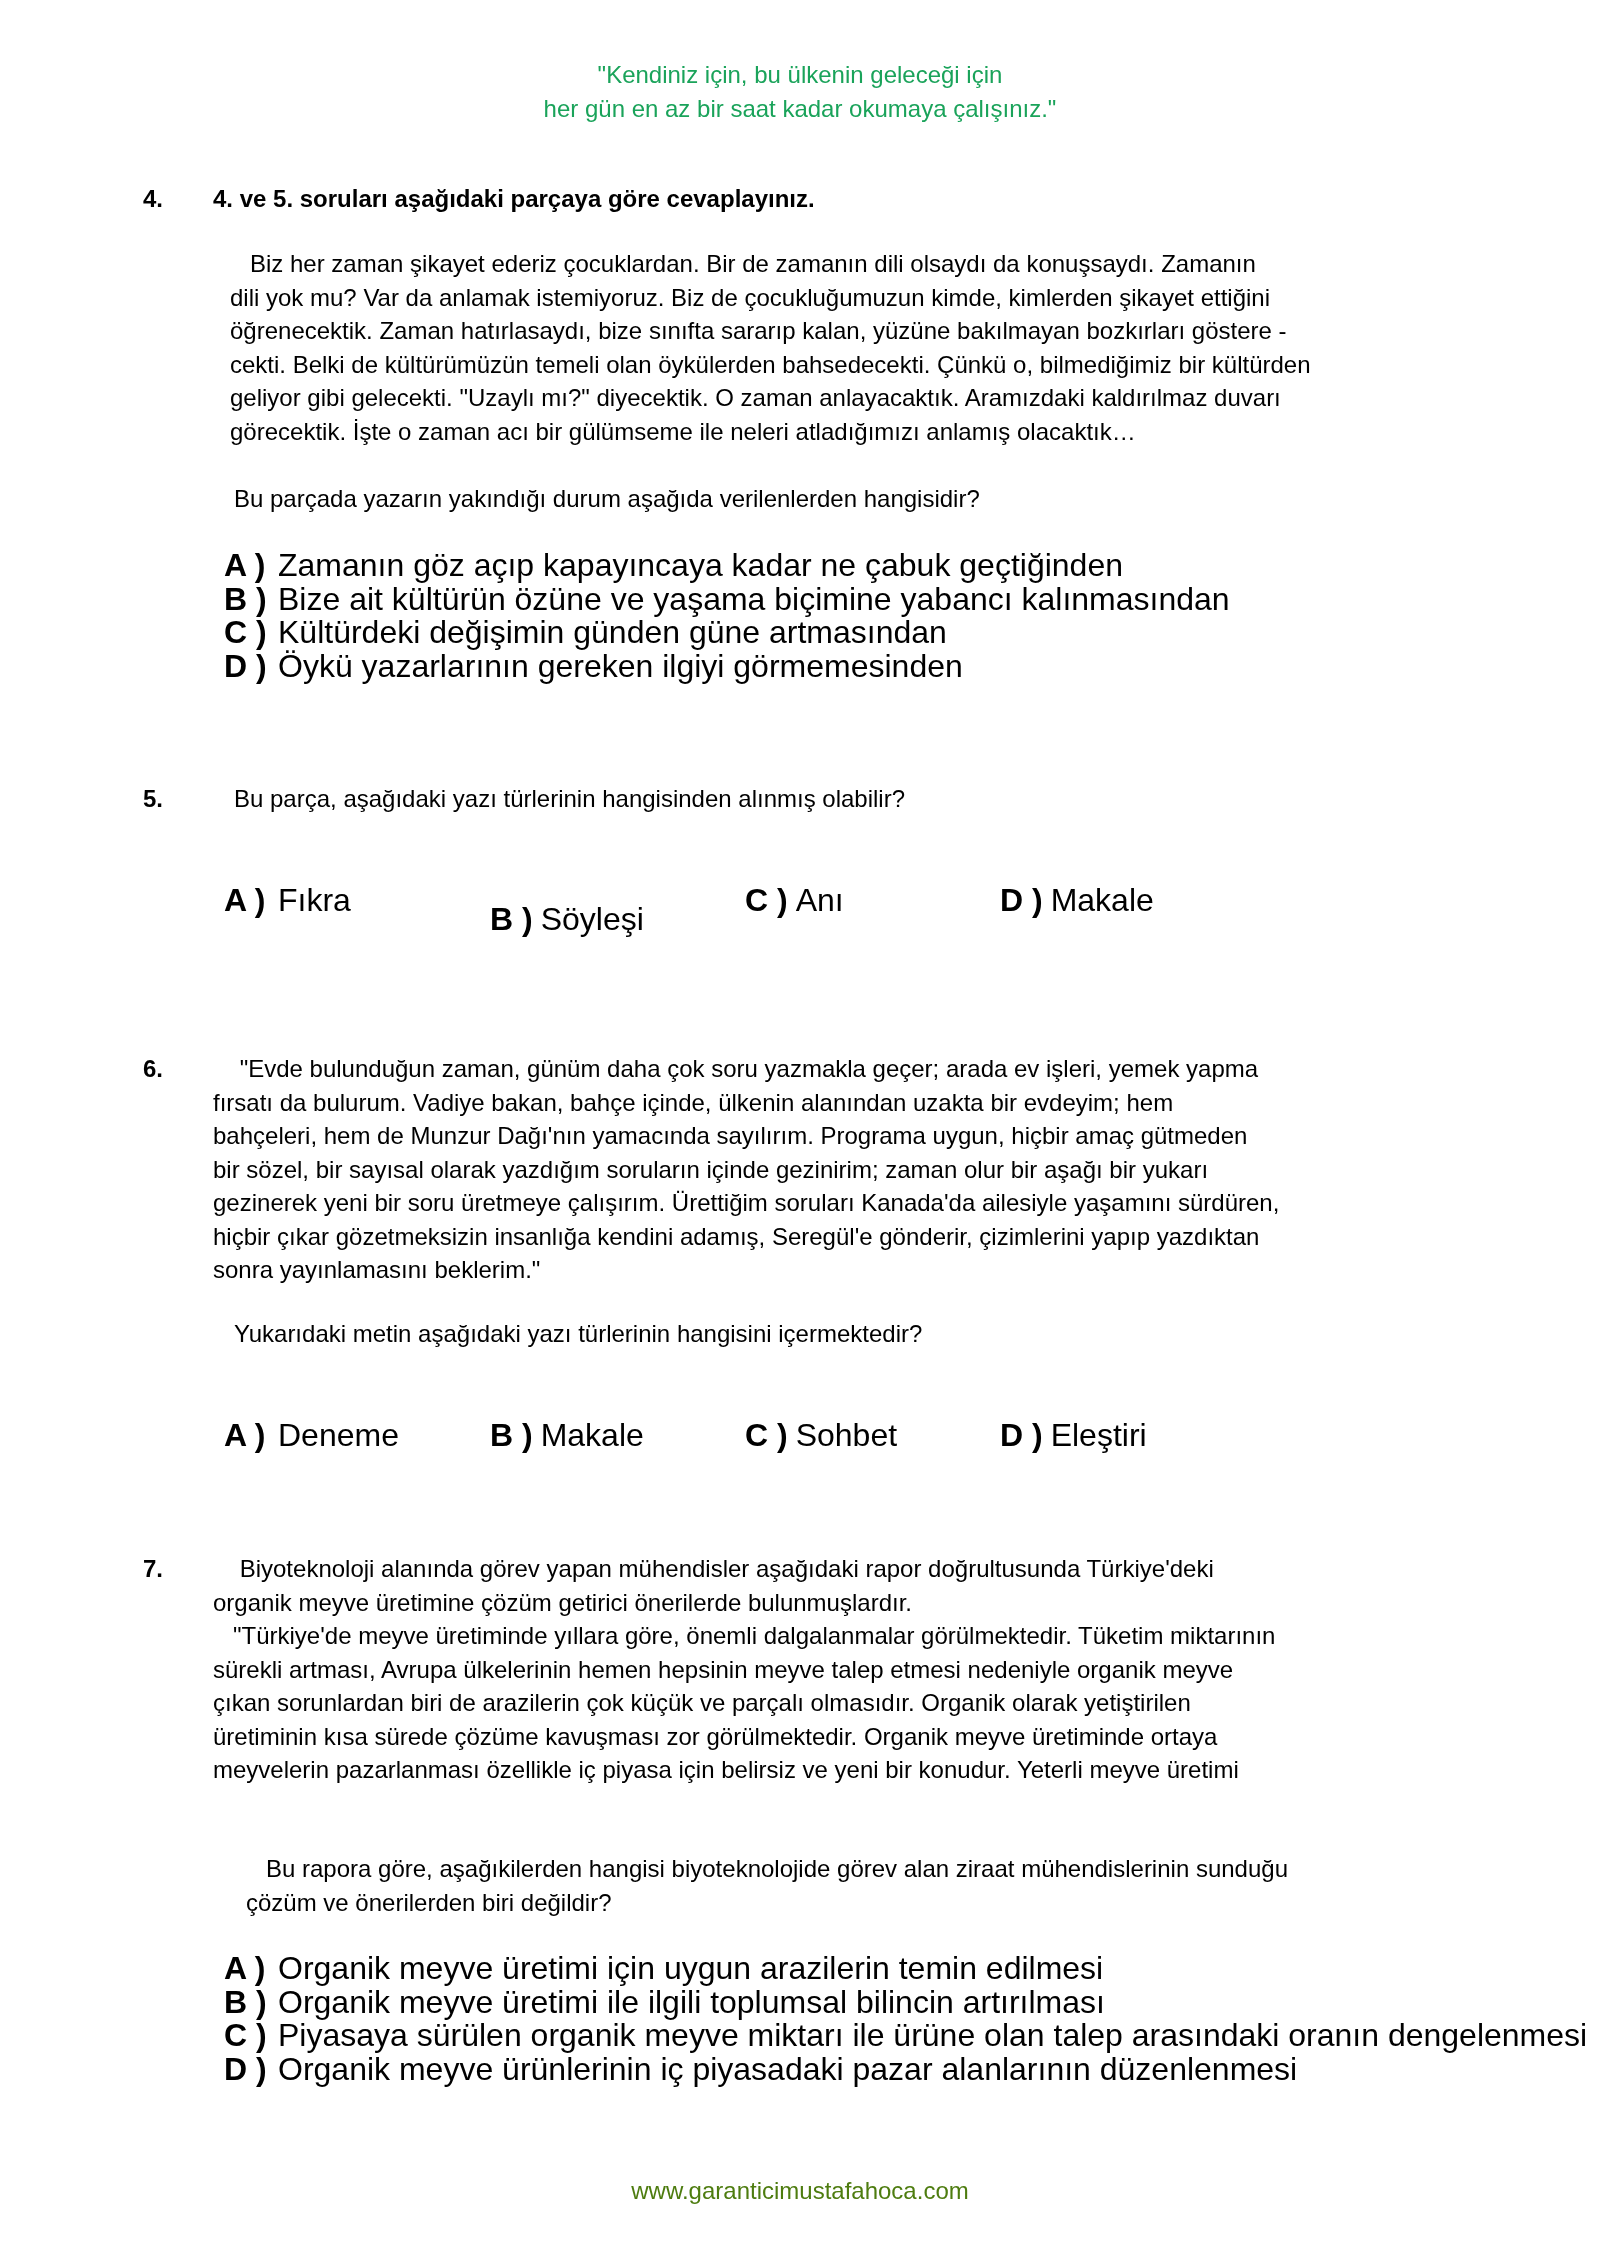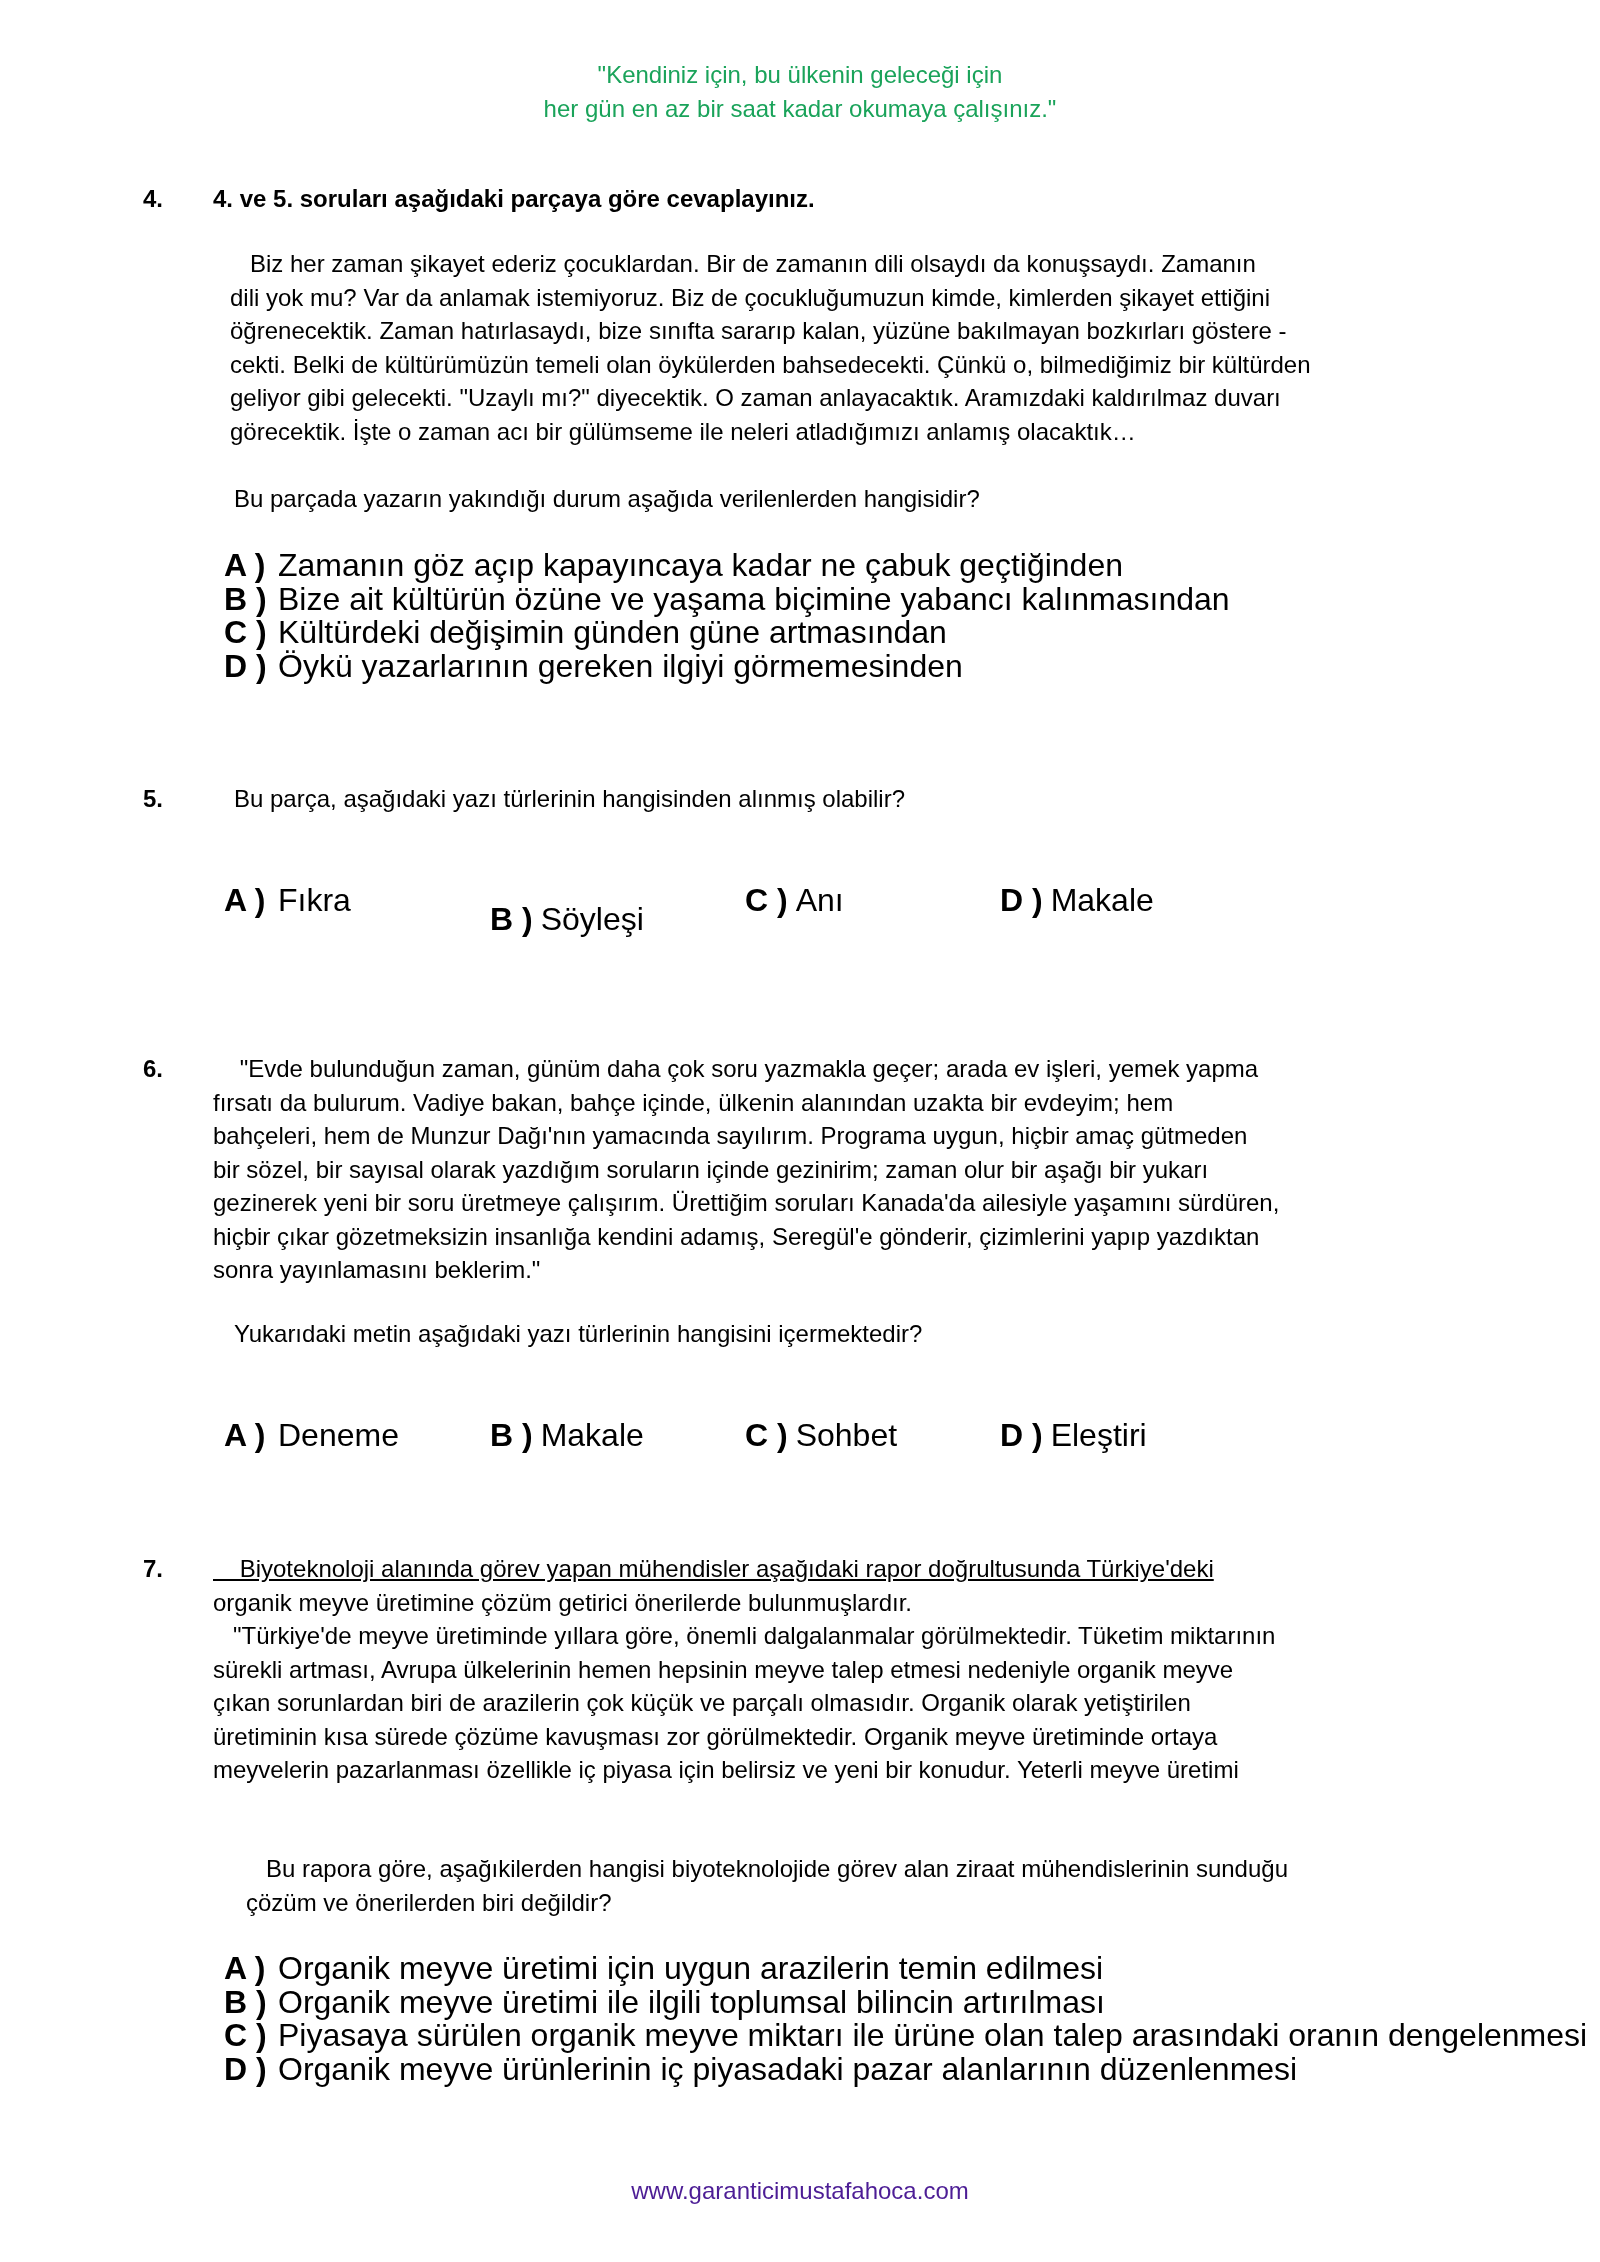--- a/index.html
+++ b/index.html
@@ -8,21 +8,21 @@
     font-family: "Liberation Sans", sans-serif; color: #000;
   }
   .abs { position: absolute; }
   .header {
     left: 0; width: 1600px; top: 58px; text-align: center;
     color: #1aa35a; font-size: 24px; line-height: 34px;
   }
   .header div { white-space: nowrap; }
   .footer {
     left: 0; width: 1600px; top: 2176px; text-align: center;
-    color: #4c1d95; font-size: 24px; line-height: 30px;
+    color: #4d7c0f; font-size: 24px; line-height: 30px;
   }
   .qnum { font-weight: bold; font-size: 24px; line-height: 33px; }
   .text { font-size: 24px; line-height: 33.5px; white-space: nowrap; }
   .bold { font-weight: bold; }
   .opt { font-size: 32px; line-height: 33.5px; white-space: nowrap; }
   .opt .letter { font-weight: bold; display: inline-block; width: 54px; }
   .opt .letter.tight { width: auto; margin-right: 8px; }
 </style>
 </head>
 <body>
@@ -81,21 +81,21 @@
 
   <div class="abs opt" style="left:224px; top:1419px;"><span class="letter">A )</span><span>Deneme</span></div>
   <div class="abs opt" style="left:490px; top:1419px;"><span class="letter tight">B )</span><span>Makale</span></div>
   <div class="abs opt" style="left:745px; top:1419px;"><span class="letter tight">C )</span><span>Sohbet</span></div>
   <div class="abs opt" style="left:1000px; top:1419px;"><span class="letter tight">D )</span><span>Eleştiri</span></div>
 </section>
 
 <section>
   <div class="abs qnum" style="left:143px; top:1552px;">7.</div>
   <div class="abs" style="left:213px; top:1552px;">
-    <div class="text" style="white-space:pre;text-decoration:underline;">    Biyoteknoloji alanında görev yapan mühendisler aşağıdaki rapor doğrultusunda Türkiye'deki</div>
+    <div class="text" style="white-space:pre;">    Biyoteknoloji alanında görev yapan mühendisler aşağıdaki rapor doğrultusunda Türkiye'deki</div>
     <div class="text">organik meyve üretimine çözüm getirici önerilerde bulunmuşlardır.</div>
     <div class="text" style="white-space:pre;">   "Türkiye'de meyve üretiminde yıllara göre, önemli dalgalanmalar görülmektedir. Tüketim miktarının</div>
     <div class="text">sürekli artması, Avrupa ülkelerinin hemen hepsinin meyve talep etmesi nedeniyle organik meyve</div>
     <div class="text">çıkan sorunlardan biri de arazilerin çok küçük ve parçalı olmasıdır. Organik olarak yetiştirilen</div>
     <div class="text">üretiminin kısa sürede çözüme kavuşması zor görülmektedir. Organik meyve üretiminde ortaya</div>
     <div class="text">meyvelerin pazarlanması özellikle iç piyasa için belirsiz ve yeni bir konudur. Yeterli meyve üretimi</div>
   </div>
 
   <div class="abs" style="left:211px; top:1852px;margin-left:35px;">
     <div class="text" style="white-space:pre;">   Bu rapora göre, aşağıkilerden hangisi biyoteknolojide görev alan ziraat mühendislerinin sunduğu</div>

